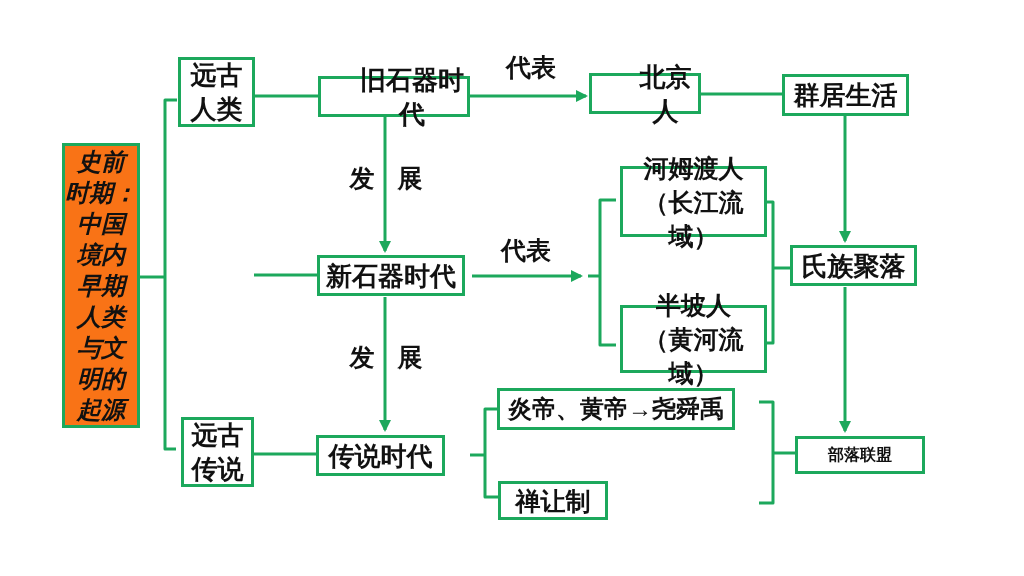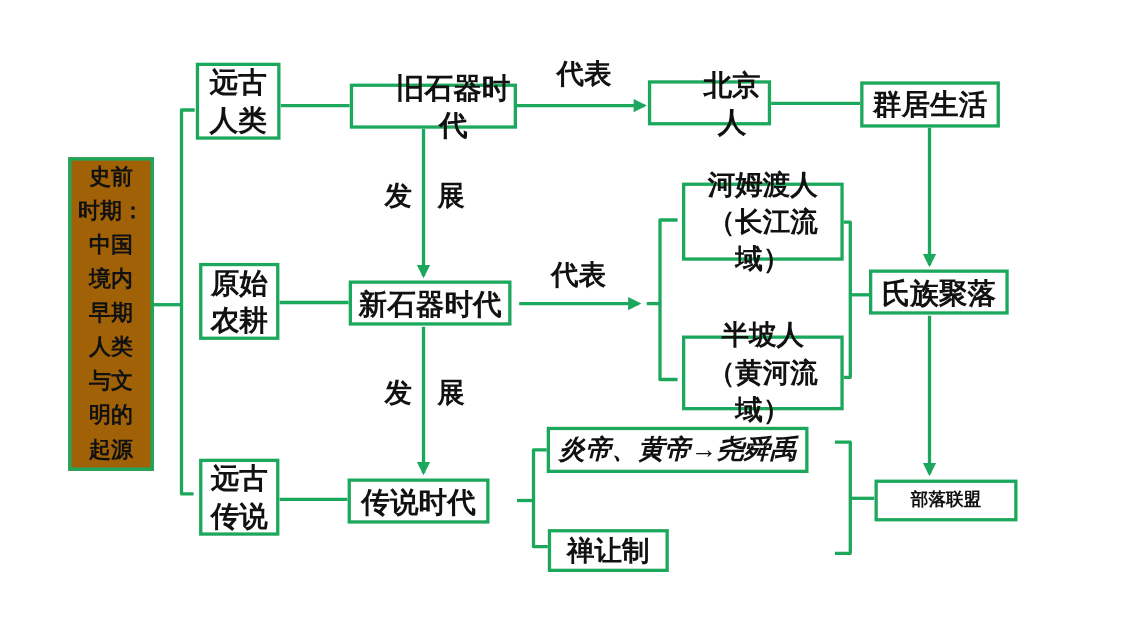--- a/index.html
+++ b/index.html
@@ -6,21 +6,21 @@
   body{width:1024px;height:576px;font-family:"Liberation Sans","DejaVu Sans",sans-serif;}
   .stage{position:relative;width:1024px;height:576px;background:#ffffff;overflow:hidden;}
   .wires{position:absolute;left:0;top:0;pointer-events:none;}
   .node{
     position:absolute;box-sizing:border-box;
     display:flex;align-items:center;justify-content:center;
     text-align:center;border:3px solid #1CA85C;background:#ffffff;
     color:#111111;font-weight:bold;white-space:pre-line;
     font-size:26px;line-height:34px;
   }
-  .panel{background:#a16207;font-size:20px;line-height:31px;border-width:3px;}
+  .panel{background:#f97316;font-size:24px;line-height:31px;border-width:3px;font-style:italic;}
   .elabel{
     position:absolute;transform:translate(-50%,-50%);
     color:#111111;font-weight:bold;font-size:25px;white-space:pre;
   }
   .gap{word-spacing:16px;}
 </style>
 </head>
 <body>
 
 <div class="stage">
@@ -66,37 +66,35 @@
 中国
 境内
 早期
 人类
 与文
 明的
 起源</div>
 
   <div class="node" style="left:178px;top:57px;width:77px;height:70px;">远古
 人类</div>
-  <div class="node" style="left:181px;top:239px;width:73px;height:70px;">原始
-农耕</div>
   <div class="node" style="left:181px;top:417px;width:73px;height:70px;">远古
 传说</div>
 
   <div class="node" style="left:318px;top:76px;width:152px;height:41px;padding-left:36px;">旧石器时代</div>
   <div class="node" style="left:317px;top:255px;width:148px;height:41px;">新石器时代</div>
   <div class="node" style="left:316px;top:435px;width:129px;height:41px;">传说时代</div>
 
   <div class="node" style="left:589px;top:73px;width:112px;height:41px;padding-left:41px;">北京人</div>
   <div class="node" style="left:782px;top:74px;width:127px;height:42px;">群居生活</div>
   <div class="node" style="left:620px;top:166px;width:147px;height:71px;font-size:25px;">河姆渡人
 （长江流域）</div>
   <div class="node" style="left:620px;top:305px;width:147px;height:68px;font-size:25px;">半坡人
 （黄河流域）</div>
   <div class="node" style="left:790px;top:245px;width:127px;height:41px;">氏族聚落</div>
-  <div class="node" style="left:497px;top:388px;width:238px;height:42px;font-size:24px;font-style:italic;">炎帝、黄帝→尧舜禹</div>
+  <div class="node" style="left:497px;top:388px;width:238px;height:42px;font-size:24px;">炎帝、黄帝→尧舜禹</div>
   <div class="node" style="left:498px;top:481px;width:110px;height:39px;font-size:25px;">禅让制</div>
   <div class="node" style="left:795px;top:436px;width:130px;height:38px;font-size:16px;">部落联盟</div>
 
   <div class="elabel" style="left:531px;top:67px;">代表</div>
   <div class="elabel gap" style="left:386px;top:178px;">发 展</div>
   <div class="elabel" style="left:526px;top:250px;">代表</div>
   <div class="elabel gap" style="left:386px;top:357px;">发 展</div>
 
 </div>
 

